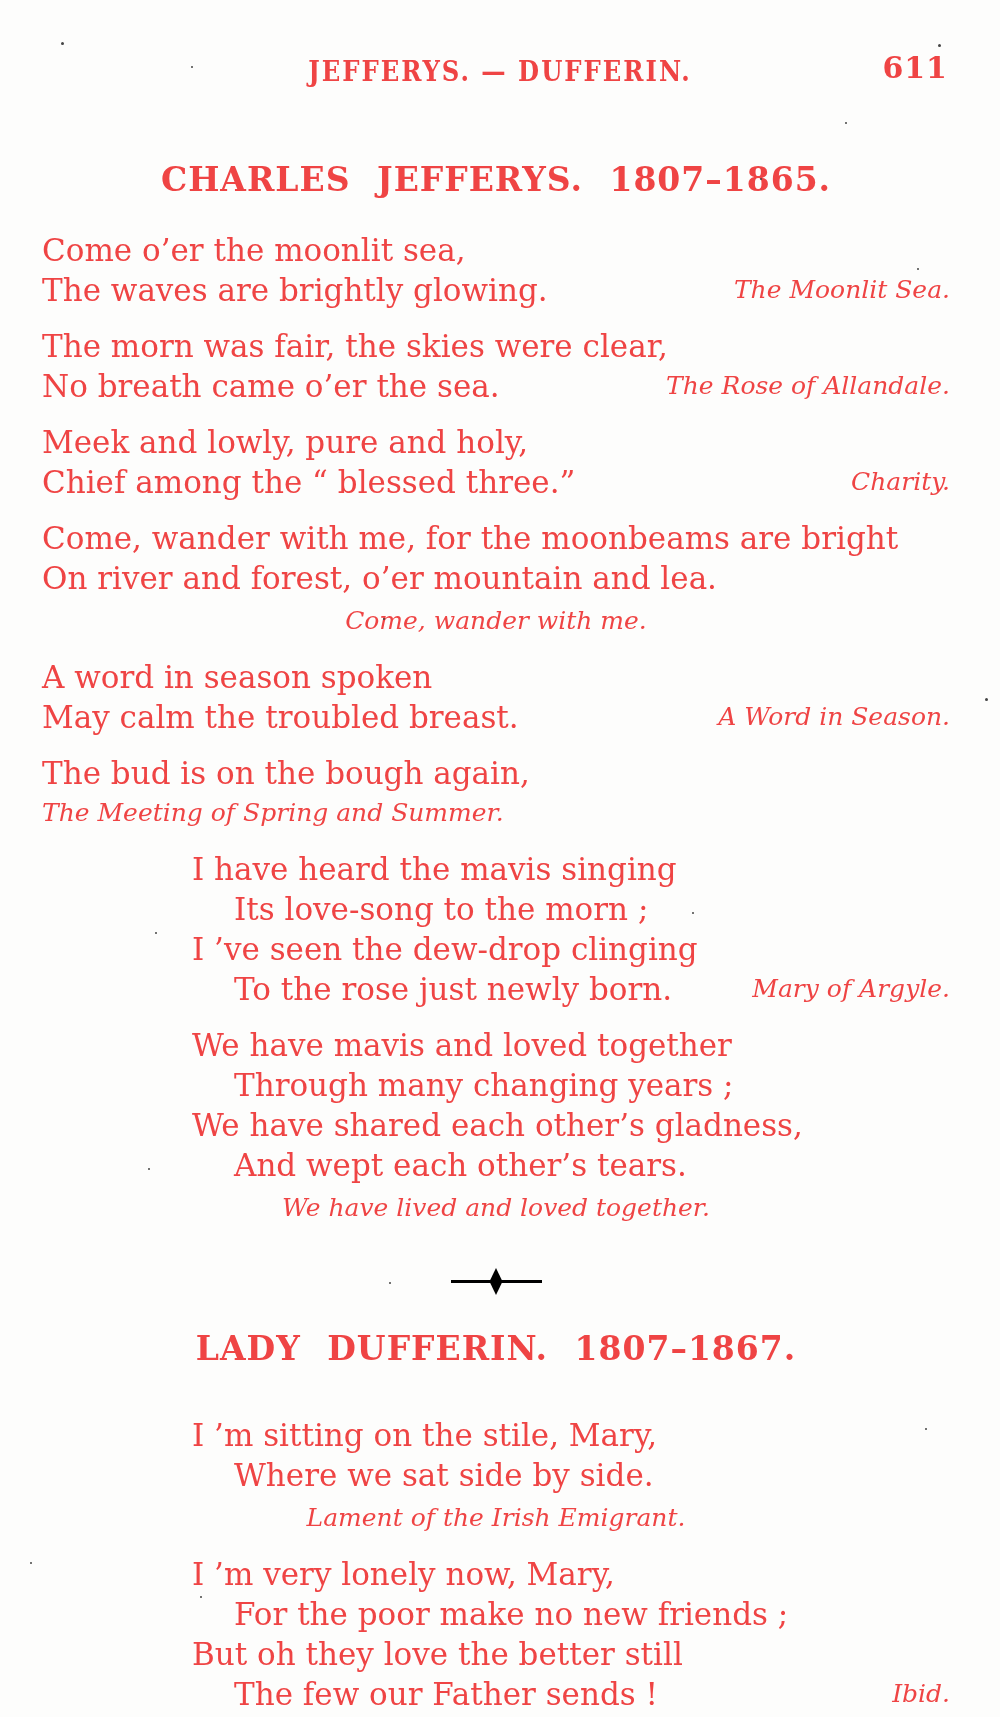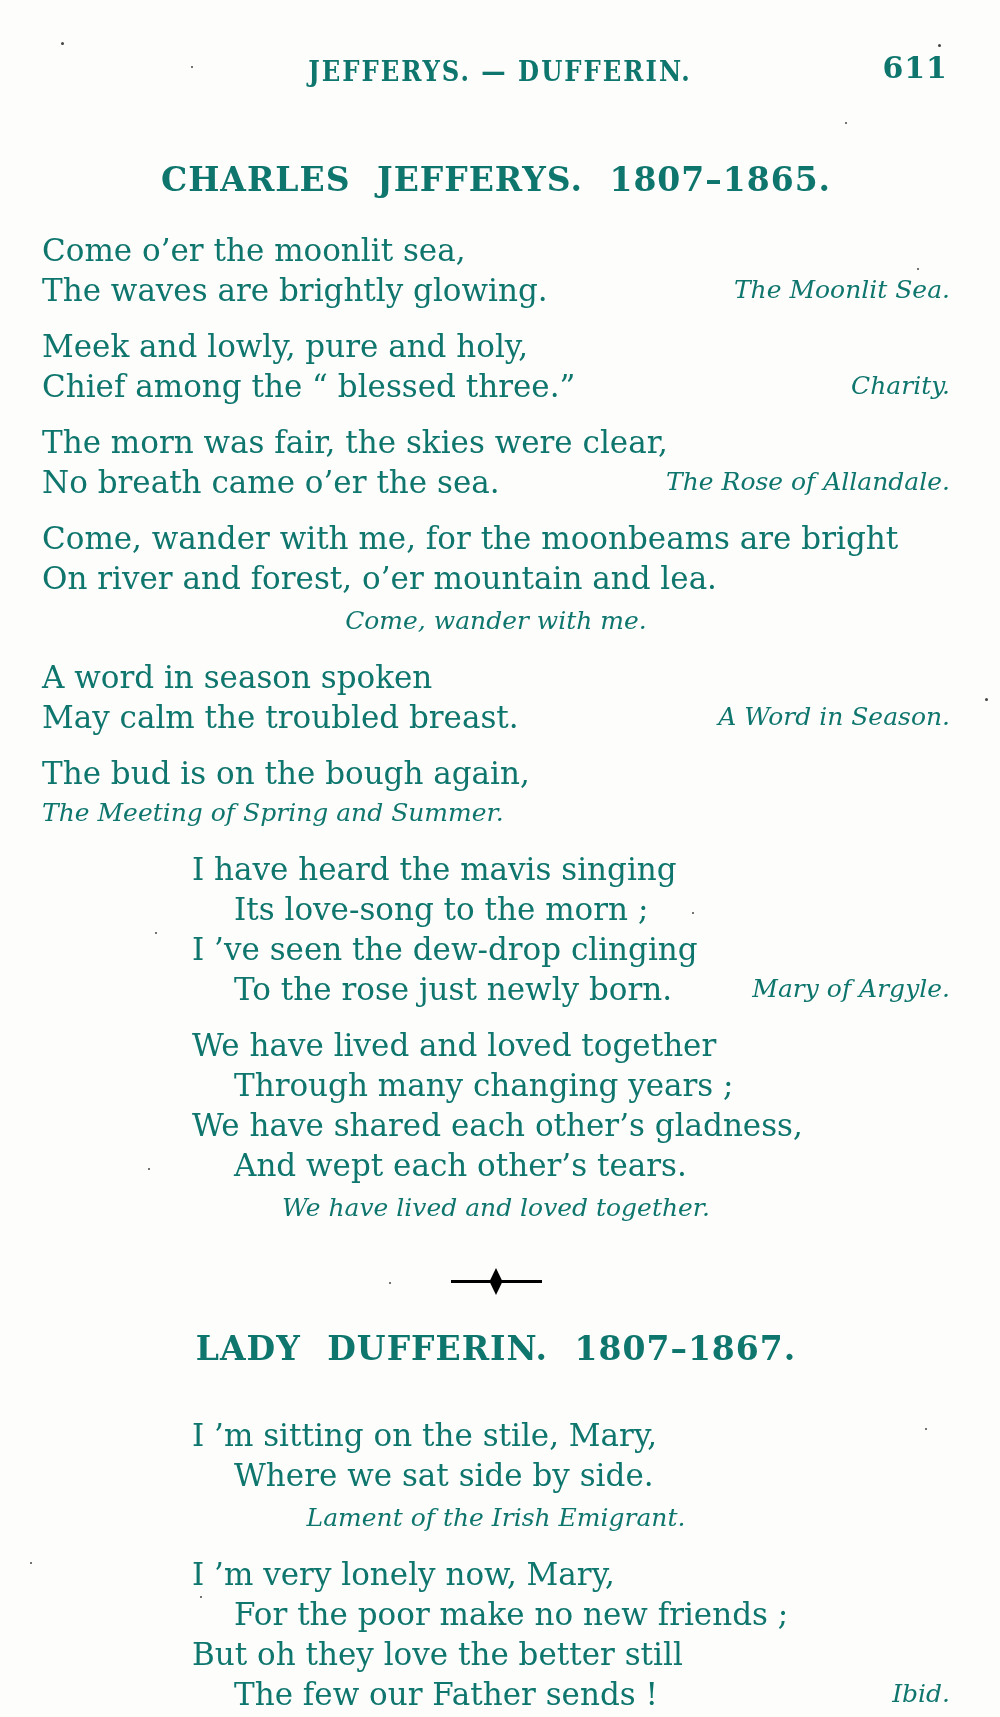--- a/index.html
+++ b/index.html
@@ -1,21 +1,21 @@
 <!DOCTYPE html>
 <html><head>
 <meta charset="utf-8">
 <style>
   html,body { margin:0; padding:0; background:#e9e9e9; }
   .page {
     position:relative;
     width:1000px; height:1717px;
     margin:0 auto;
     background:#fdfdfc;
-    color:#0f766e;
+    color:#ef4444;
     font-family:"DejaVu Serif","Liberation Serif",serif;
     overflow:hidden;
   }
   
   .running-header { position:relative; height:90px; }
   .rh-title {
     position:absolute; top:56px; left:0; width:100%;
     text-align:center; font-size:27px; letter-spacing:2px;
     font-weight:bold; font-stretch:condensed;
   }
@@ -69,32 +69,32 @@
 
     <div class="quote first">
       <span class="line">Come o’er the moonlit sea,</span>
       <div class="row">
         <span class="line">The waves are brightly glowing.</span>
         <span class="src">The Moonlit Sea.</span>
       </div>
     </div>
 
     <div class="quote">
+      <span class="line">The morn was fair, the skies were clear,</span>
+      <div class="row">
+        <span class="line">No breath came o’er the sea.</span>
+        <span class="src">The Rose of Allandale.</span>
+      </div>
+    </div>
+
+    <div class="quote">
       <span class="line">Meek and lowly, pure and holy,</span>
       <div class="row">
         <span class="line">Chief among the “ blessed three.”</span>
         <span class="src">Charity.</span>
-      </div>
-    </div>
-
-    <div class="quote">
-      <span class="line">The morn was fair, the skies were clear,</span>
-      <div class="row">
-        <span class="line">No breath came o’er the sea.</span>
-        <span class="src">The Rose of Allandale.</span>
       </div>
     </div>
 
     <div class="quote">
       <span class="line">Come, wander with me, for the moonbeams are bright</span>
       <span class="line">On river and forest, o’er mountain and lea.</span>
       <div class="row-src">
         <span class="src">Come, wander with me.</span>
       </div>
     </div>
@@ -118,21 +118,21 @@
       <span class="line b">I have heard the mavis singing</span>
       <span class="line b2">Its love-song to the morn ;</span>
       <span class="line b">I ’ve seen the dew-drop clinging</span>
       <div class="row">
         <span class="line b2">To the rose just newly born.</span>
         <span class="src">Mary of Argyle.</span>
       </div>
     </div>
 
     <div class="quote">
-      <span class="line b">We have lived and loved together</span>
+      <span class="line b">We have mavis and loved together</span>
       <span class="line b2">Through many changing years ;</span>
       <span class="line b">We have shared each other’s gladness,</span>
       <span class="line b2">And wept each other’s tears.</span>
       <div class="row-src">
         <span class="src">We have lived and loved together.</span>
       </div>
     </div>
 
     <div class="divider">
       <span class="dline"></span>

